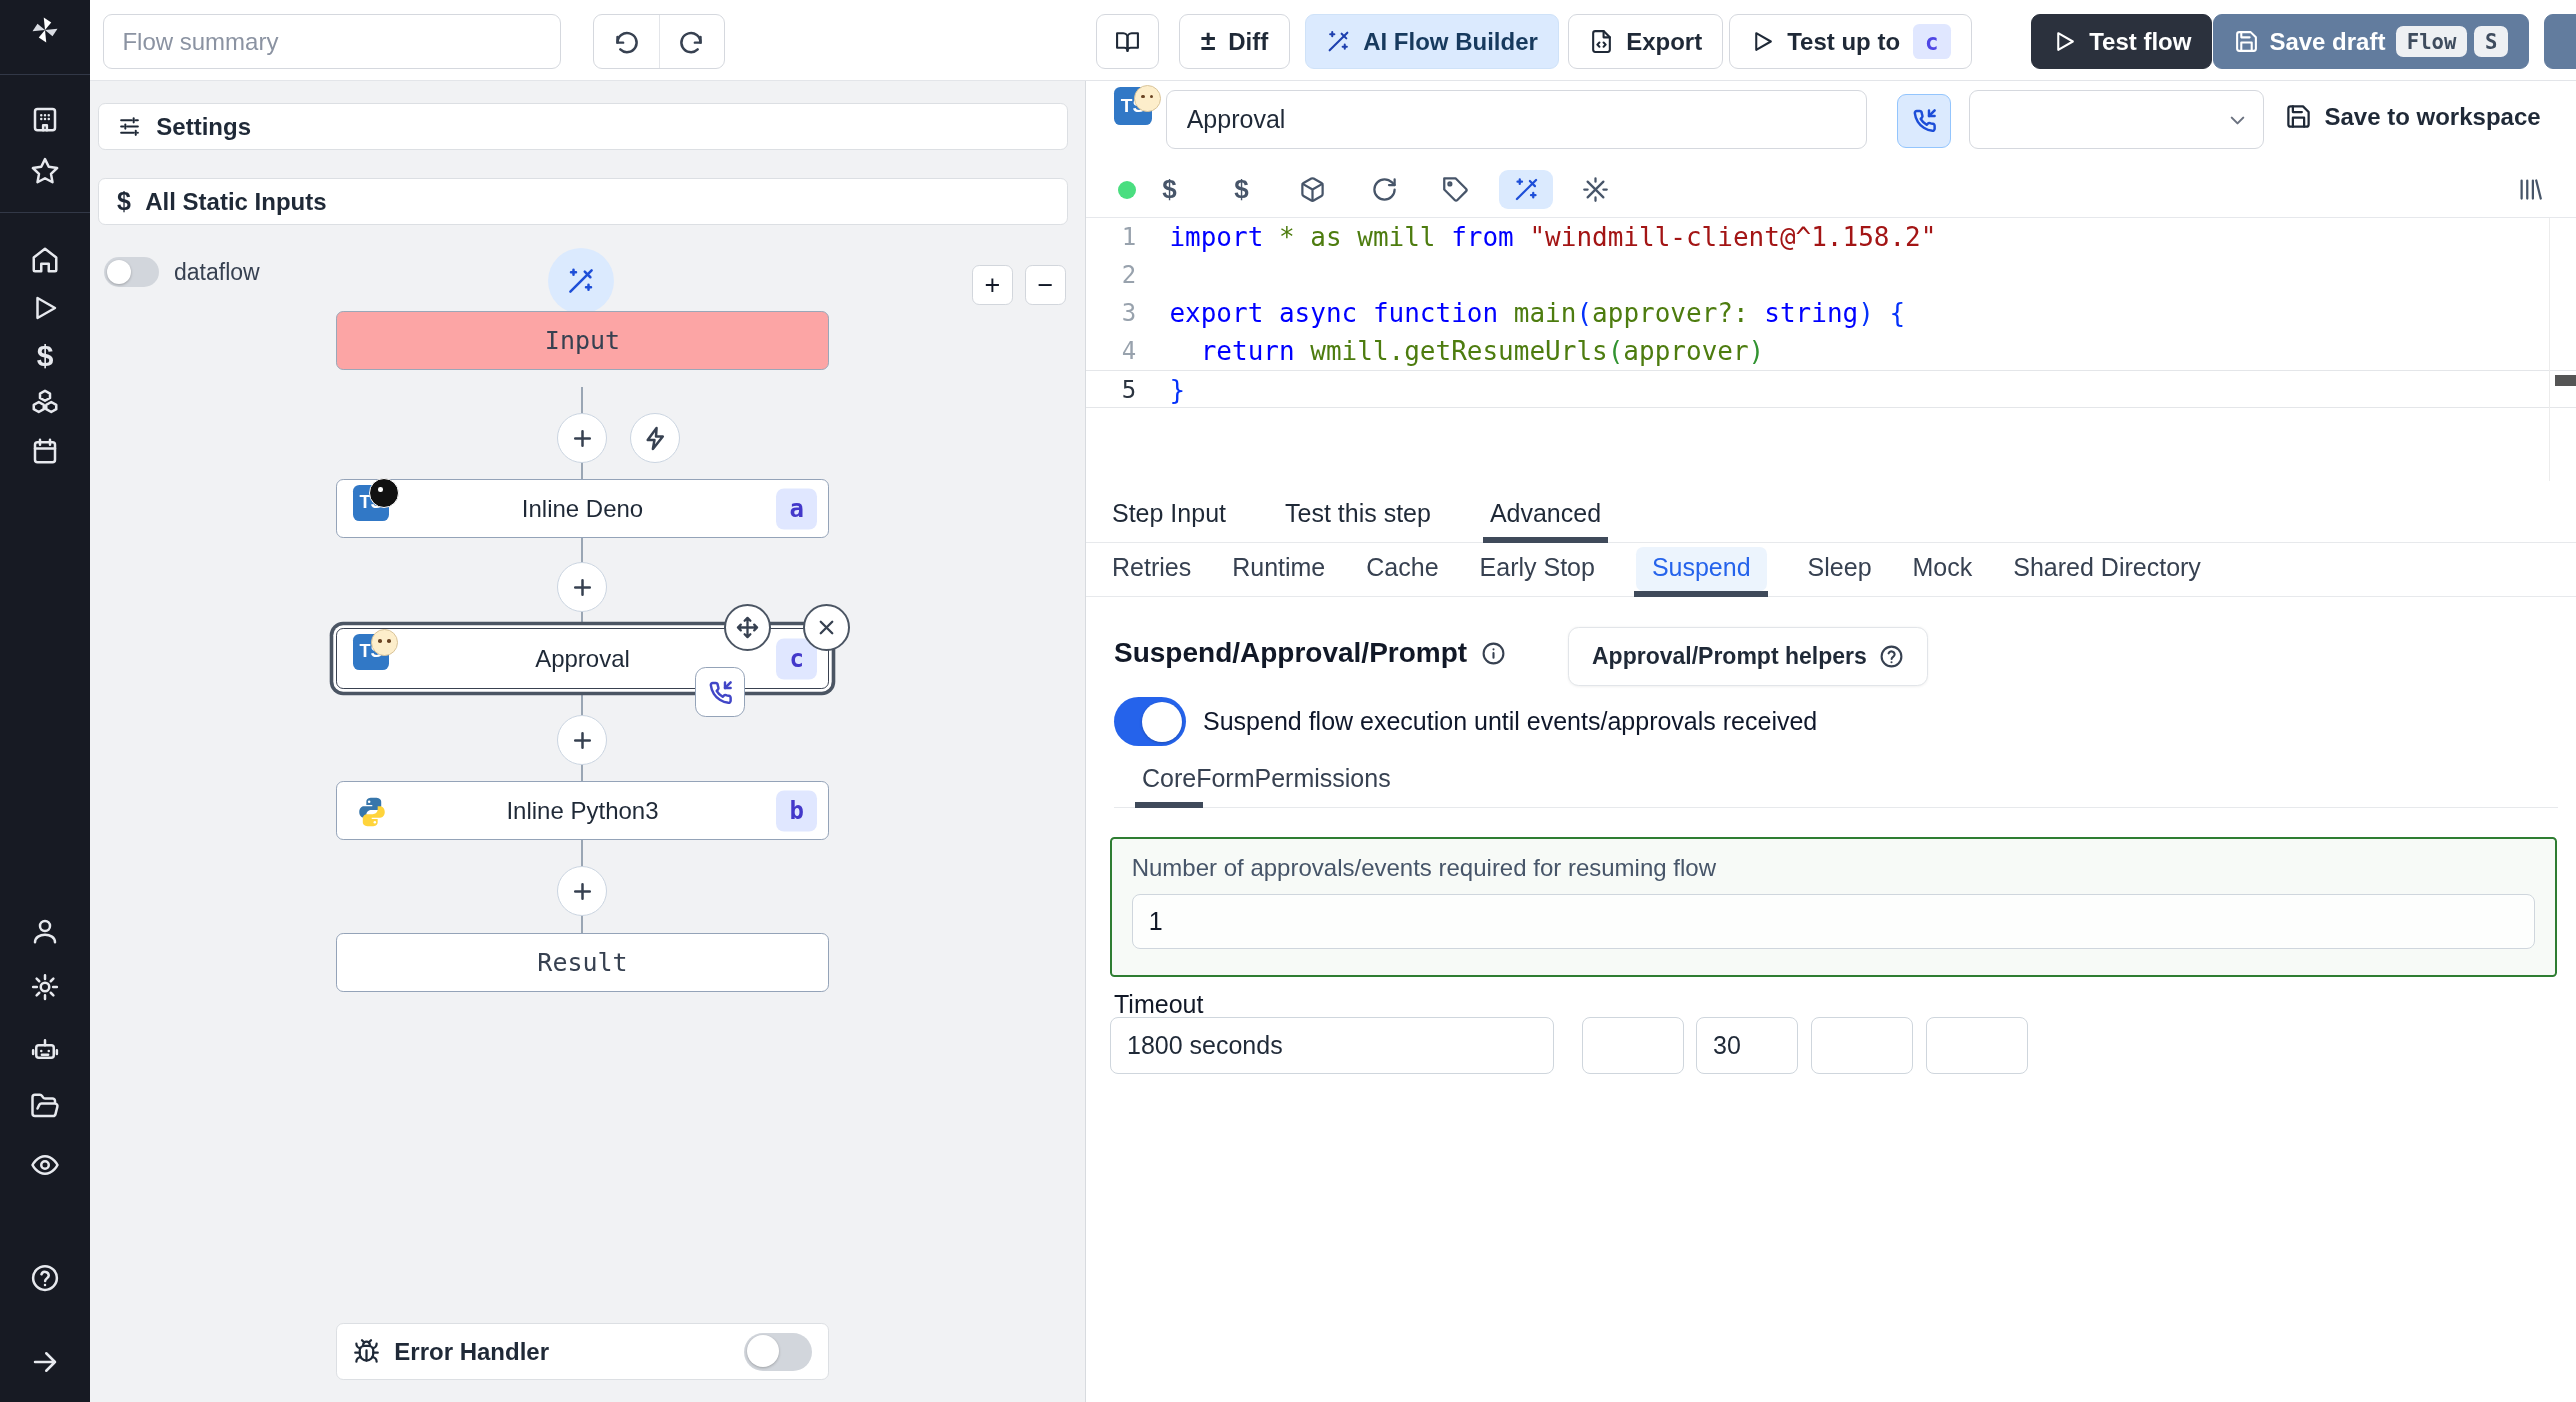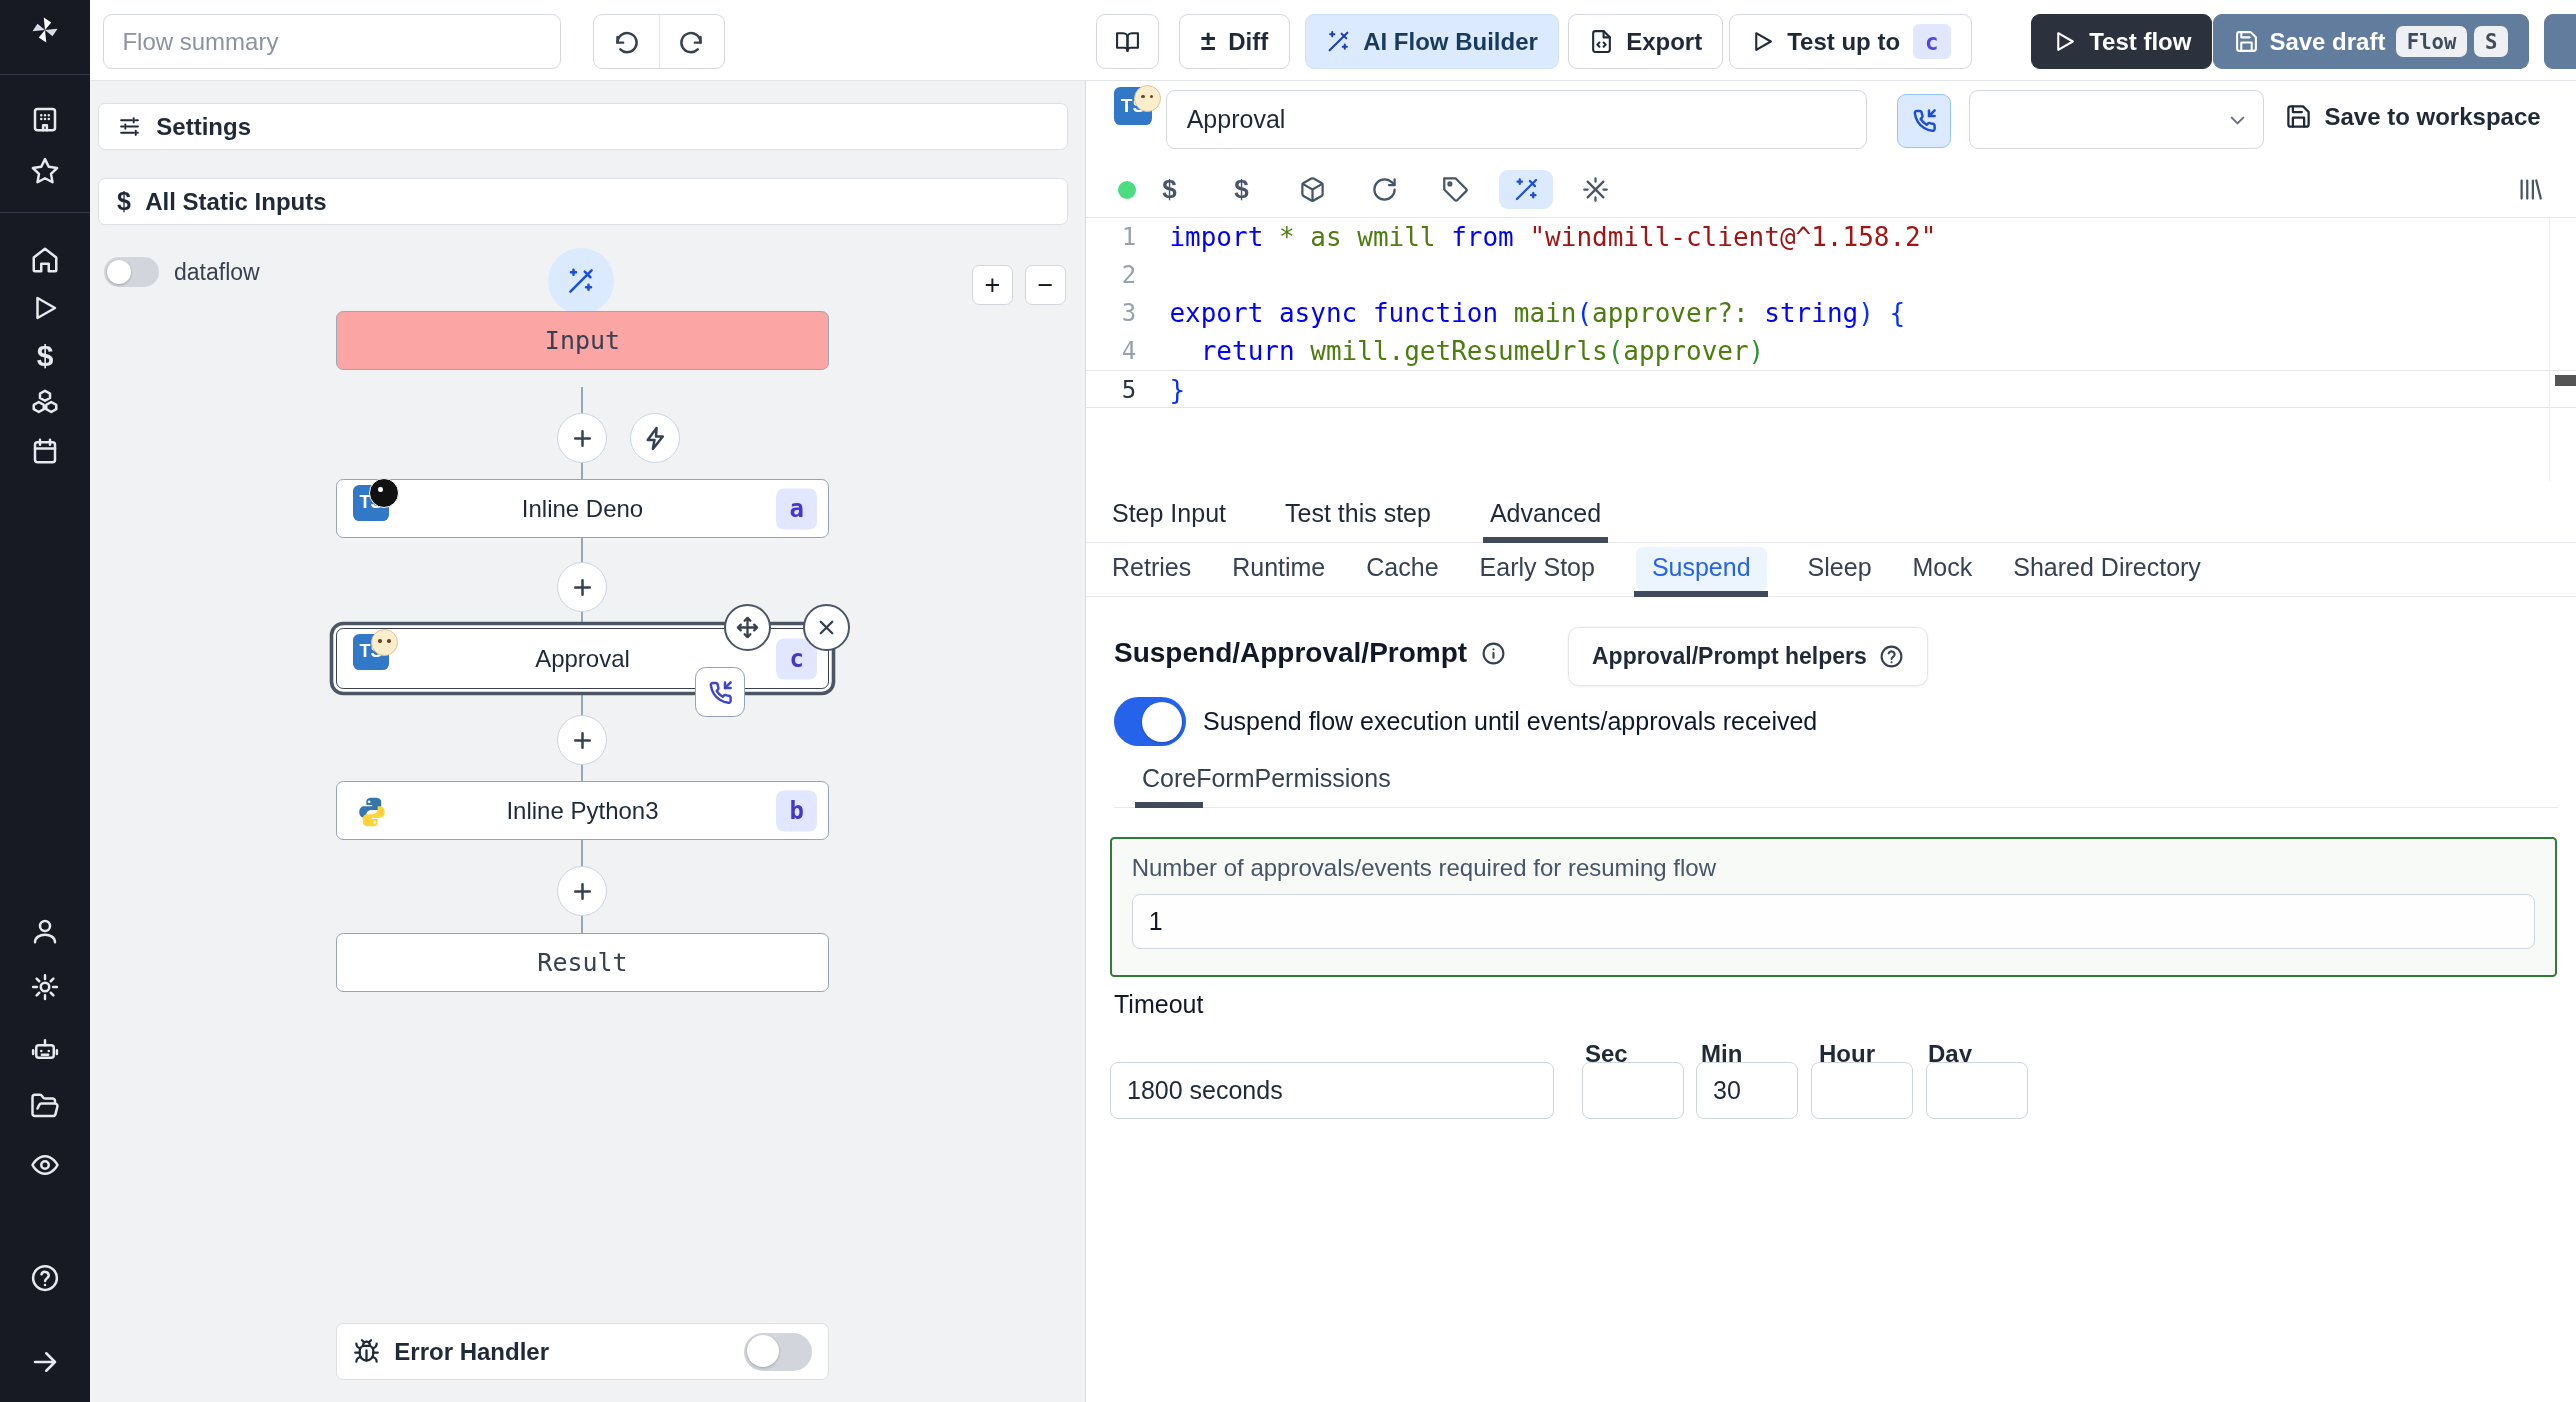--- a/index.html
+++ b/index.html
@@ -129,21 +129,21 @@
   .suspend-toggle{position:absolute;left:28px;top:616px;width:72px;height:49px}
   .suspend-toggle .knob{width:40px;height:40px;top:4.5px;right:4.5px}
   .suspend-label{position:absolute;left:117px;top:626px;font-size:25px;color:#0f172a}
   .core-tabs{top:677px;left:28px;width:1444px;height:50px;padding-left:28px}
   .core-tabs .tab{color:#374151}
   .green-box{position:absolute;left:24px;top:756px;width:1447px;height:140px;border:2.7px solid #2e7d32;border-radius:4.5px;background:#f7faf7;padding:15px 19.7px}
   .gb-label{font-size:24px;color:#475569}
   .gb-input{margin-top:11.6px;width:100%;height:55px;border:0.9px solid #cfd6dd;border-radius:8px;background:#fdfefd;padding:0 16px;font-size:25px;color:#111827;outline:none;font-family:"Liberation Sans",sans-serif}
   .timeout-label{position:absolute;left:28px;top:909px;font-size:25px;color:#111827}
   .unit-label{position:absolute;top:959px;font-size:24px;font-weight:600;color:#1f2937}
-  .t-input{position:absolute;top:981px;height:57px;border:0.9px solid #cfd6dd;border-radius:8px;background:#fff;padding:0 16px;font-size:25px;color:#1f2937;outline:none;font-family:"Liberation Sans",sans-serif}
+  .t-input{position:absolute;top:936px;height:57px;border:0.9px solid #cfd6dd;border-radius:8px;background:#fff;padding:0 16px;font-size:25px;color:#1f2937;outline:none;font-family:"Liberation Sans",sans-serif}
 </style>
 </head>
 <body>
 
 <div id="root">
 
   <nav class="sidebar">
     <div class="sb-icon" style="top:12.5px">
       <svg viewBox="0 0 24 24" style="stroke:none">
         <polygon points="12,12 11,2 17,6" fill="#fff"></polygon>

